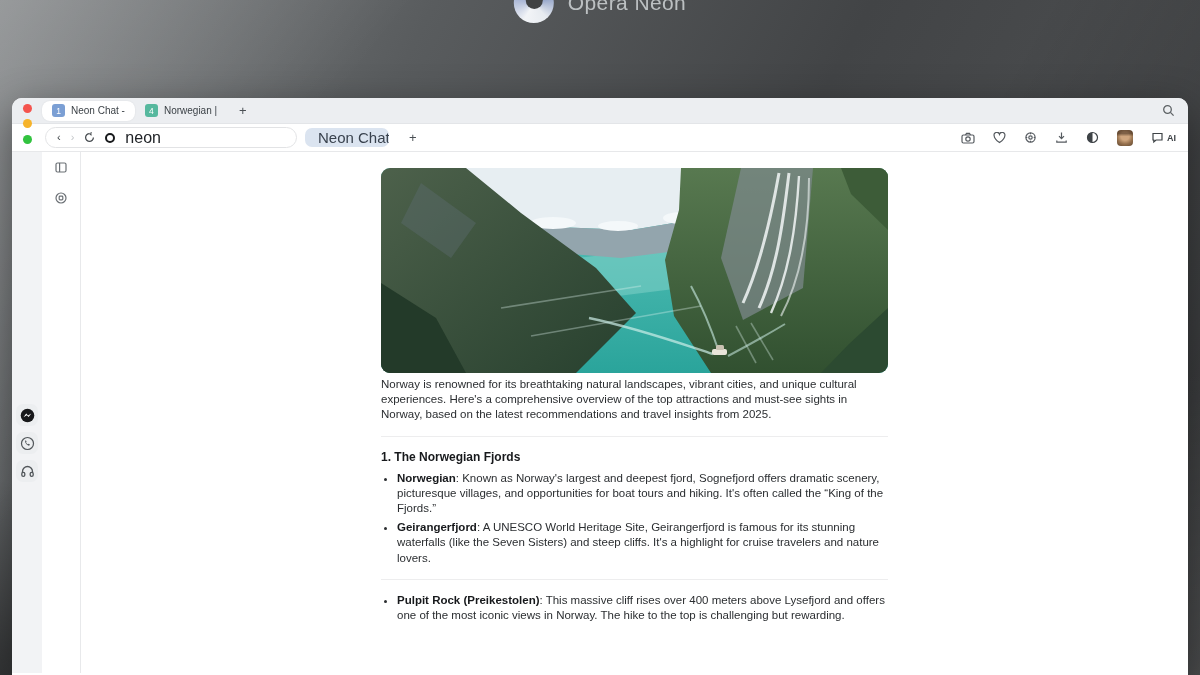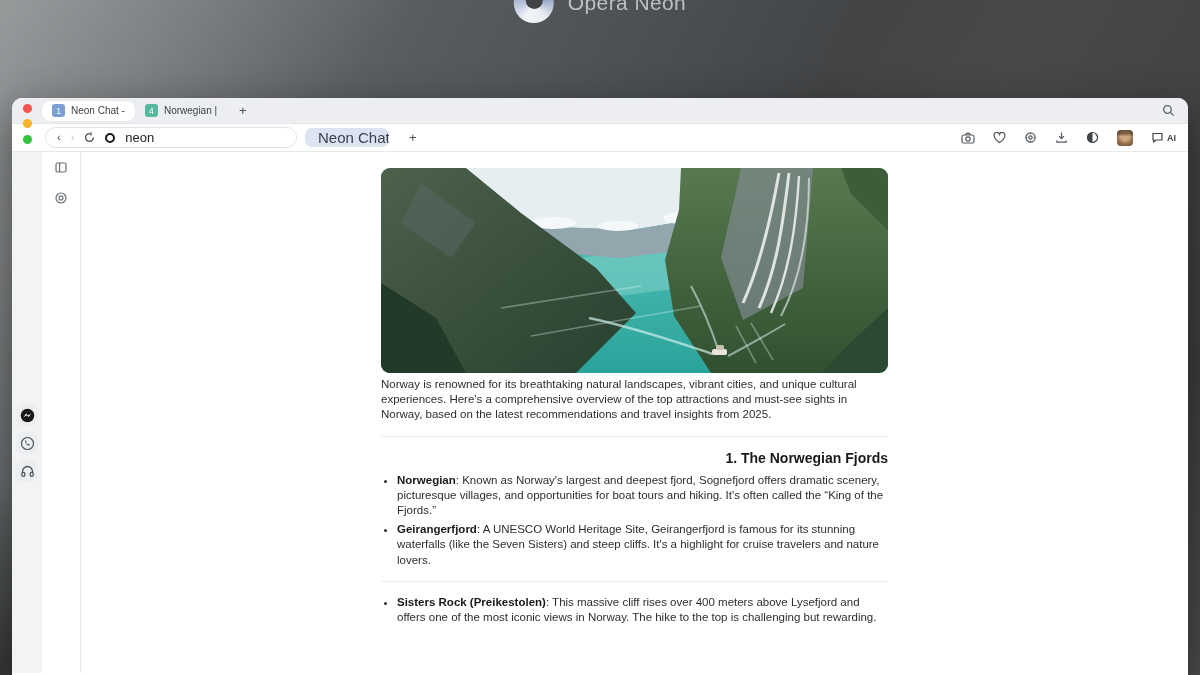--- a/index.html
+++ b/index.html
@@ -45,21 +45,21 @@
   .newtab { font-size:13px; color:#4a4f54; margin-left:12px; line-height:1; }
   .strip-search { margin-left:auto; margin-right:13px; display:flex; }
 
   .toolbar { height:28px; background:#fff; display:flex; align-items:center;
     padding:0 12px 0 33px; gap:8px; border-bottom:1px solid #e7e8ea; }
   .urlbar { display:flex; align-items:center; gap:10px; border:1px solid #e2e3e5;
     border-radius:12px; height:21px; padding:0 11px; width:252px; background:#fff; }
   .nav-ch { font-size:11px; line-height:1; color:#3f4448; }
   .nav-ch.dis { color:#c3c6c9; }
   .o-logo { width:10px; height:10px; border:2.5px solid #17191b; border-radius:50%; flex:none; }
-  .url-text { font-size:13px; color:#202327; }
+  .url-text { font-size:16px; color:#202327; }
   .chip { display:flex; align-items:center; gap:5px; background:#dbe4f0; border-radius:7px;
     height:19px; padding:0 8px; font-size:15px; color:#39424e; max-width:84px;
     overflow:hidden; white-space:nowrap; }
   .right-icons { margin-left:auto; display:flex; align-items:center; gap:18px; }
   .ic { display:flex; align-items:center; }
   .avatar { width:16px; height:16px; border-radius:4px;
     background:
       linear-gradient(180deg, rgba(60,40,25,.55) 0 22%, rgba(0,0,0,0) 40%),
       radial-gradient(circle at 50% 38%, #cfa67e 0 32%, #96714e 62%, #5e462f 100%); }
   .ai-group { display:flex; align-items:center; gap:3px; font-size:9px; color:#3e4347; font-weight:bold; }
@@ -71,21 +71,21 @@
   .rail-btn:first-child { margin-top:252px; }
   .panel { width:39px; background:#fff; border-right:1px solid #e8e9eb;
     display:flex; flex-direction:column; align-items:center; padding-top:10px; gap:19px; }
   .main { flex:1; overflow:hidden; background:#fff; }
 
   .article { width:507px; margin:16px auto 0; color:#2b2e31; }
   .hero { width:507px; height:205px; border-radius:9px; overflow:hidden; display:block; }
   .article h1 { font-size:13.5px; color:#17191c; margin-top:13px; }
   .article p.intro { font-size:11.5px; line-height:15.2px; margin-top:4px; }
   .rule { border:none; border-top:1px solid #ededee; margin:13px 0; }
-  .article h2 { font-size:14px; color:#17191c; margin-bottom:7px;text-align:right; }
+  .article h2 { font-size:12px; color:#17191c; margin-bottom:7px; }
   .article ul { padding-left:16px; }
   .article li { font-size:11.5px; line-height:15.2px; margin-bottom:4px; }
   .article li strong { color:#17191c; }
 
   svg.licon { display:block; }
 </style>
 </head>
 <body>
 
 <div class="splash">
@@ -278,21 +278,21 @@
             <strong>Norwegian</strong><span>: Known as Norway's largest and deepest fjord, Sognefjord offers dramatic scenery, picturesque villages, and opportunities for boat tours and hiking. It's often called the “King of the Fjords.”</span>
           </li>
           <li>
             <strong>Geirangerfjord</strong><span>: A UNESCO World Heritage Site, Geirangerfjord is famous for its stunning waterfalls (like the Seven Sisters) and steep cliffs. It's a highlight for cruise travelers and nature lovers.</span>
           </li>
         </ul>
 
         <hr class="rule">
         <ul>
           <li>
-            <strong>Sisters Rock (Preikestolen)</strong><span>: This massive cliff rises over 400 meters above Lysefjord and offers one of the most iconic views in Norway. The hike to the top is challenging but rewarding.</span>
+            <strong>Pulpit Rock (Preikestolen)</strong><span>: This massive cliff rises over 400 meters above Lysefjord and offers one of the most iconic views in Norway. The hike to the top is challenging but rewarding.</span>
           </li>
 
         </ul>
 
       </div>
     </div>
   </div>
 </div>
 
 </body></html>

